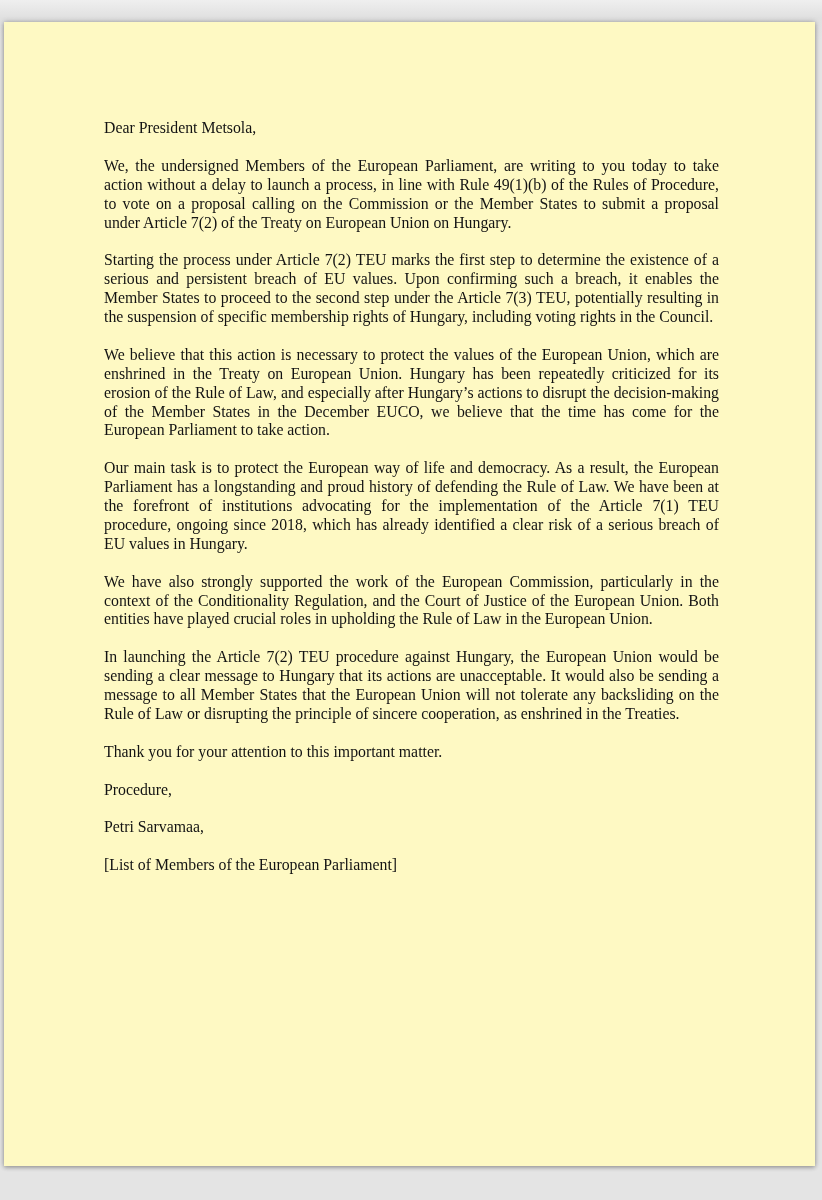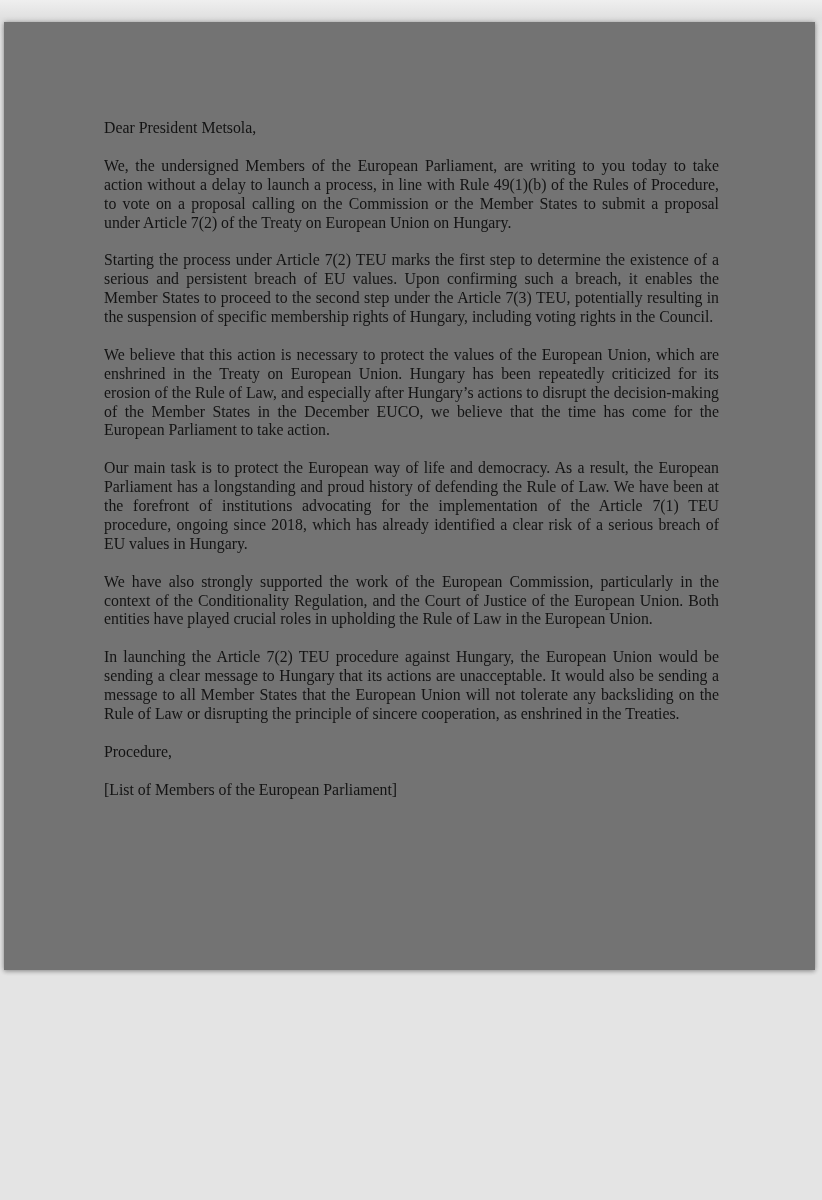--- a/index.html
+++ b/index.html
@@ -12,22 +12,22 @@
     overflow: hidden;
     background: linear-gradient(180deg, #efefef 0px, #e0e0e0 18px, #e4e4e4 40px, #e4e4e4 100%);
     position: relative;
     font-family: "Liberation Serif", "DejaVu Serif", serif;
   }
   .paper {
     position: absolute;
     left: 4px;
     top: 22px;
     width: 811px;
-    height: 948px;
-    background: #737373;
+    height: 1144px;
+    background: #fef9c3;
     box-shadow: 0 0 5px rgba(0,0,0,0.30), 0 2px 4px rgba(0,0,0,0.18);
   }
   .letter {
     box-sizing: border-box;
     width: 100%;
     height: 100%;
     padding: 97px 96px 40px 100px;
     color: #131313;
     font-size: 15.8px;
     line-height: 18.9px;
@@ -52,16 +52,18 @@
 
     <div>
         <p><span>We, the undersigned Members of the European Parliament, are writing to you today to take action without a delay to launch a process, in line with Rule 49(1)(b) of the Rules of Procedure, </span><b>to vote on a proposal calling on the Commission or the Member States to submit a proposal under Article 7(2) of the Treaty on European Union on Hungary.</b></p>
         <p><span>Starting the process under Article 7(2) TEU marks the first step to determine </span><b>the existence of a serious and persistent breach of EU values.</b><span> Upon confirming such a breach, it enables the Member States to proceed to the second step under the Article 7(3) TEU, potentially resulting in the </span><b>suspension of specific membership rights of Hungary, including voting rights in the Council.</b></p>
         <p><span>We believe that this action is necessary to protect the values of the European Union, which are enshrined in the Treaty on European Union. Hungary has been repeatedly criticized for its erosion of the Rule of Law, and especially after Hungary’s actions to disrupt the decision-making of the Member States in the December EUCO, </span><b>we believe that the time has come for the European Parliament to take action.</b></p>
         <p><span>Our main task is to protect the European way of life and democracy. As a result, the European Parliament has a longstanding and proud history of defending the Rule of Law. We have been at the forefront of institutions advocating for the implementation of the Article 7(1) TEU procedure, ongoing since 2018, which has already identified a clear risk of a serious breach of EU values in Hungary.</span></p>
         <p><span>We have also strongly supported the work of the European Commission, particularly in the context of the Conditionality Regulation, and the Court of Justice of the European Union. Both entities have played crucial roles in upholding the Rule of Law in the European Union.</span></p>
         <p><span>In launching the Article 7(2) TEU procedure against Hungary, the European Union would be sending a clear message to Hungary that its actions are unacceptable. It would also be sending a message to all Member States that the European Union will not tolerate any backsliding on the Rule of Law or disrupting the principle of sincere cooperation, as enshrined in the Treaties.</span></p>
       </div>
 
+    <p class="no-justify">Thank you for your attention to this important matter.</p>
     <p class="no-justify">Procedure,</p>
+    <p class="no-justify">Petri Sarvamaa,</p>
     <p class="no-justify">[List of Members of the European Parliament]</p>
   </div>
 </div>
 
 </body></html>

